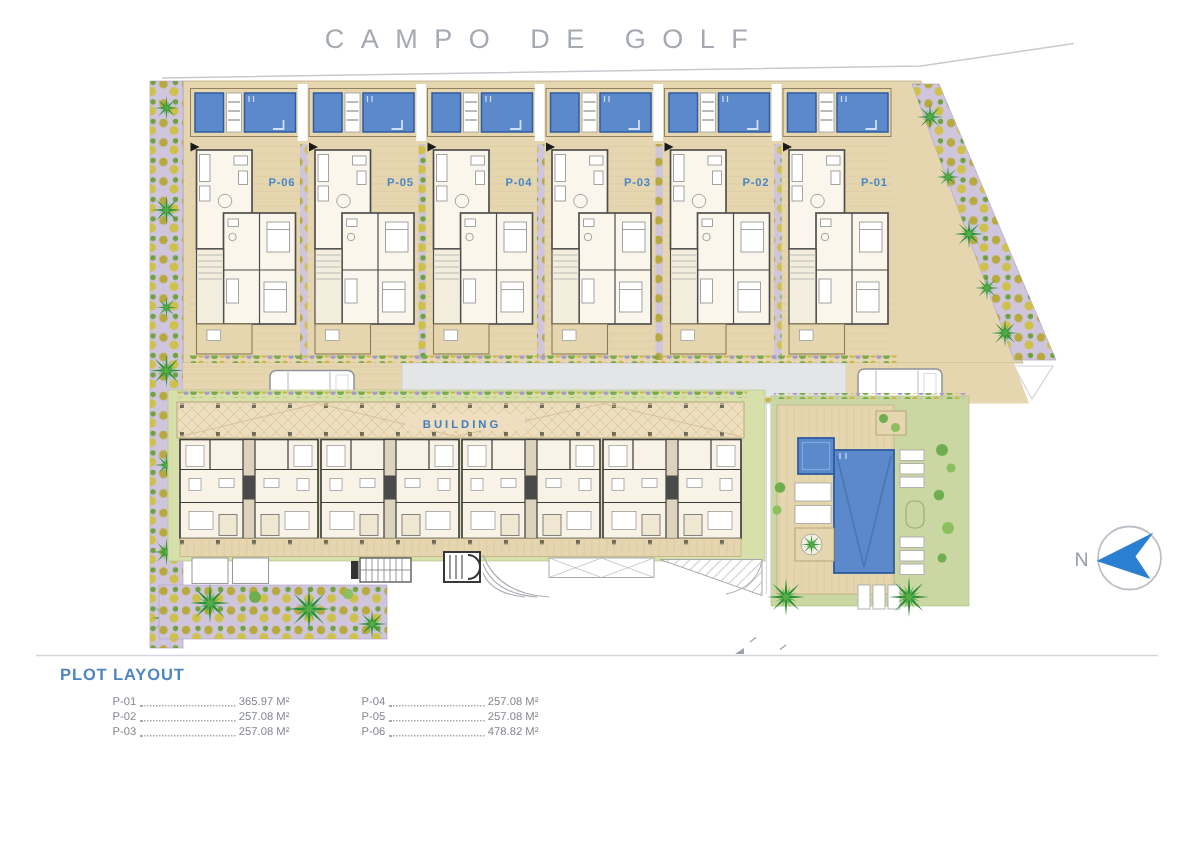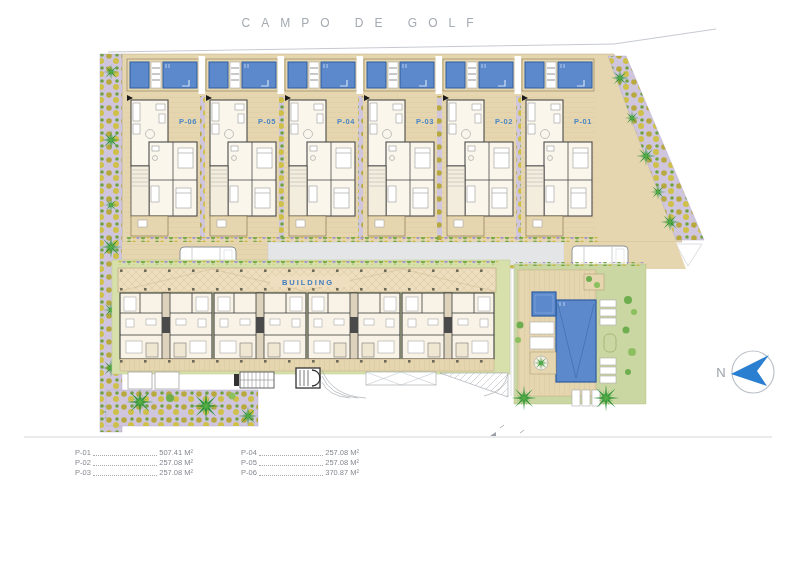--- a/index.html
+++ b/index.html
@@ -1,19 +1,19 @@
 <!DOCTYPE html>
 <html><head>
 <meta charset="utf-8">
 <style>
   html,body{margin:0;padding:0;background:#fff;}
   .page{position:relative;width:800px;height:566px;background:#ffffff;overflow:hidden;
         font-family:"Liberation Sans",sans-serif;}
   .plan-title{position:absolute;left:0;top:16px;width:726px;text-align:center;
-        font-size:12px;letter-spacing:11px;color:#a4aab2;font-weight:400;}
+        font-size:18px;letter-spacing:11px;color:#a4aab2;font-weight:400;}
   svg{position:absolute;left:0;top:0;}
   .legend{position:absolute;left:40px;top:443px;width:330px;}
   .legend .h1,.legend .h2{color:#4d86c0;font-weight:bold;font-size:11px;
         letter-spacing:.6px;line-height:15px;}
   .legend .cols{display:flex;gap:48px;margin-left:35px;margin-top:5px;}
   .legend .col{width:118px;}
   .legend .row{display:flex;align-items:flex-end;font-size:7.5px;color:#84888e;line-height:10px;}
   .legend .dots{flex:1;border-bottom:1px dotted #a6a9ad;margin:0 2px 2px 2px;}
 </style>
 </head>
@@ -303,26 +303,27 @@
     </g>
 
     <g>
       <path d="M24,437 H772" stroke="#d3d6da" stroke-width="1" fill="none"></path>
       <path d="M500,428 L504,425 M520,433 L524,430" stroke="#9aa0a6" stroke-width="0.8"></path>
       <polygon points="490,436 496,432 496,436" fill="#9aa0a6"></polygon>
     </g>
   </svg>
 
   <div class="legend">
+    <div class="h1">PLOT LAYOUT</div>
     <div class="cols">
       <div class="col">
         <div class="row">
           <span>P-01</span>
           <span class="dots"></span>
-          <span>507.41 M²</span>
+          <span>365.97 M²</span>
         </div>
         <div class="row">
           <span>P-02</span>
           <span class="dots"></span>
           <span>257.08 M²</span>
         </div>
         <div class="row">
           <span>P-03</span>
           <span class="dots"></span>
           <span>257.08 M²</span>
@@ -335,19 +336,19 @@
           <span>257.08 M²</span>
         </div>
         <div class="row">
           <span>P-05</span>
           <span class="dots"></span>
           <span>257.08 M²</span>
         </div>
         <div class="row">
           <span>P-06</span>
           <span class="dots"></span>
-          <span>370.87 M²</span>
+          <span>478.82 M²</span>
         </div>
       </div>
     </div>
   </div>
 
 </div>
 
 </body></html>

